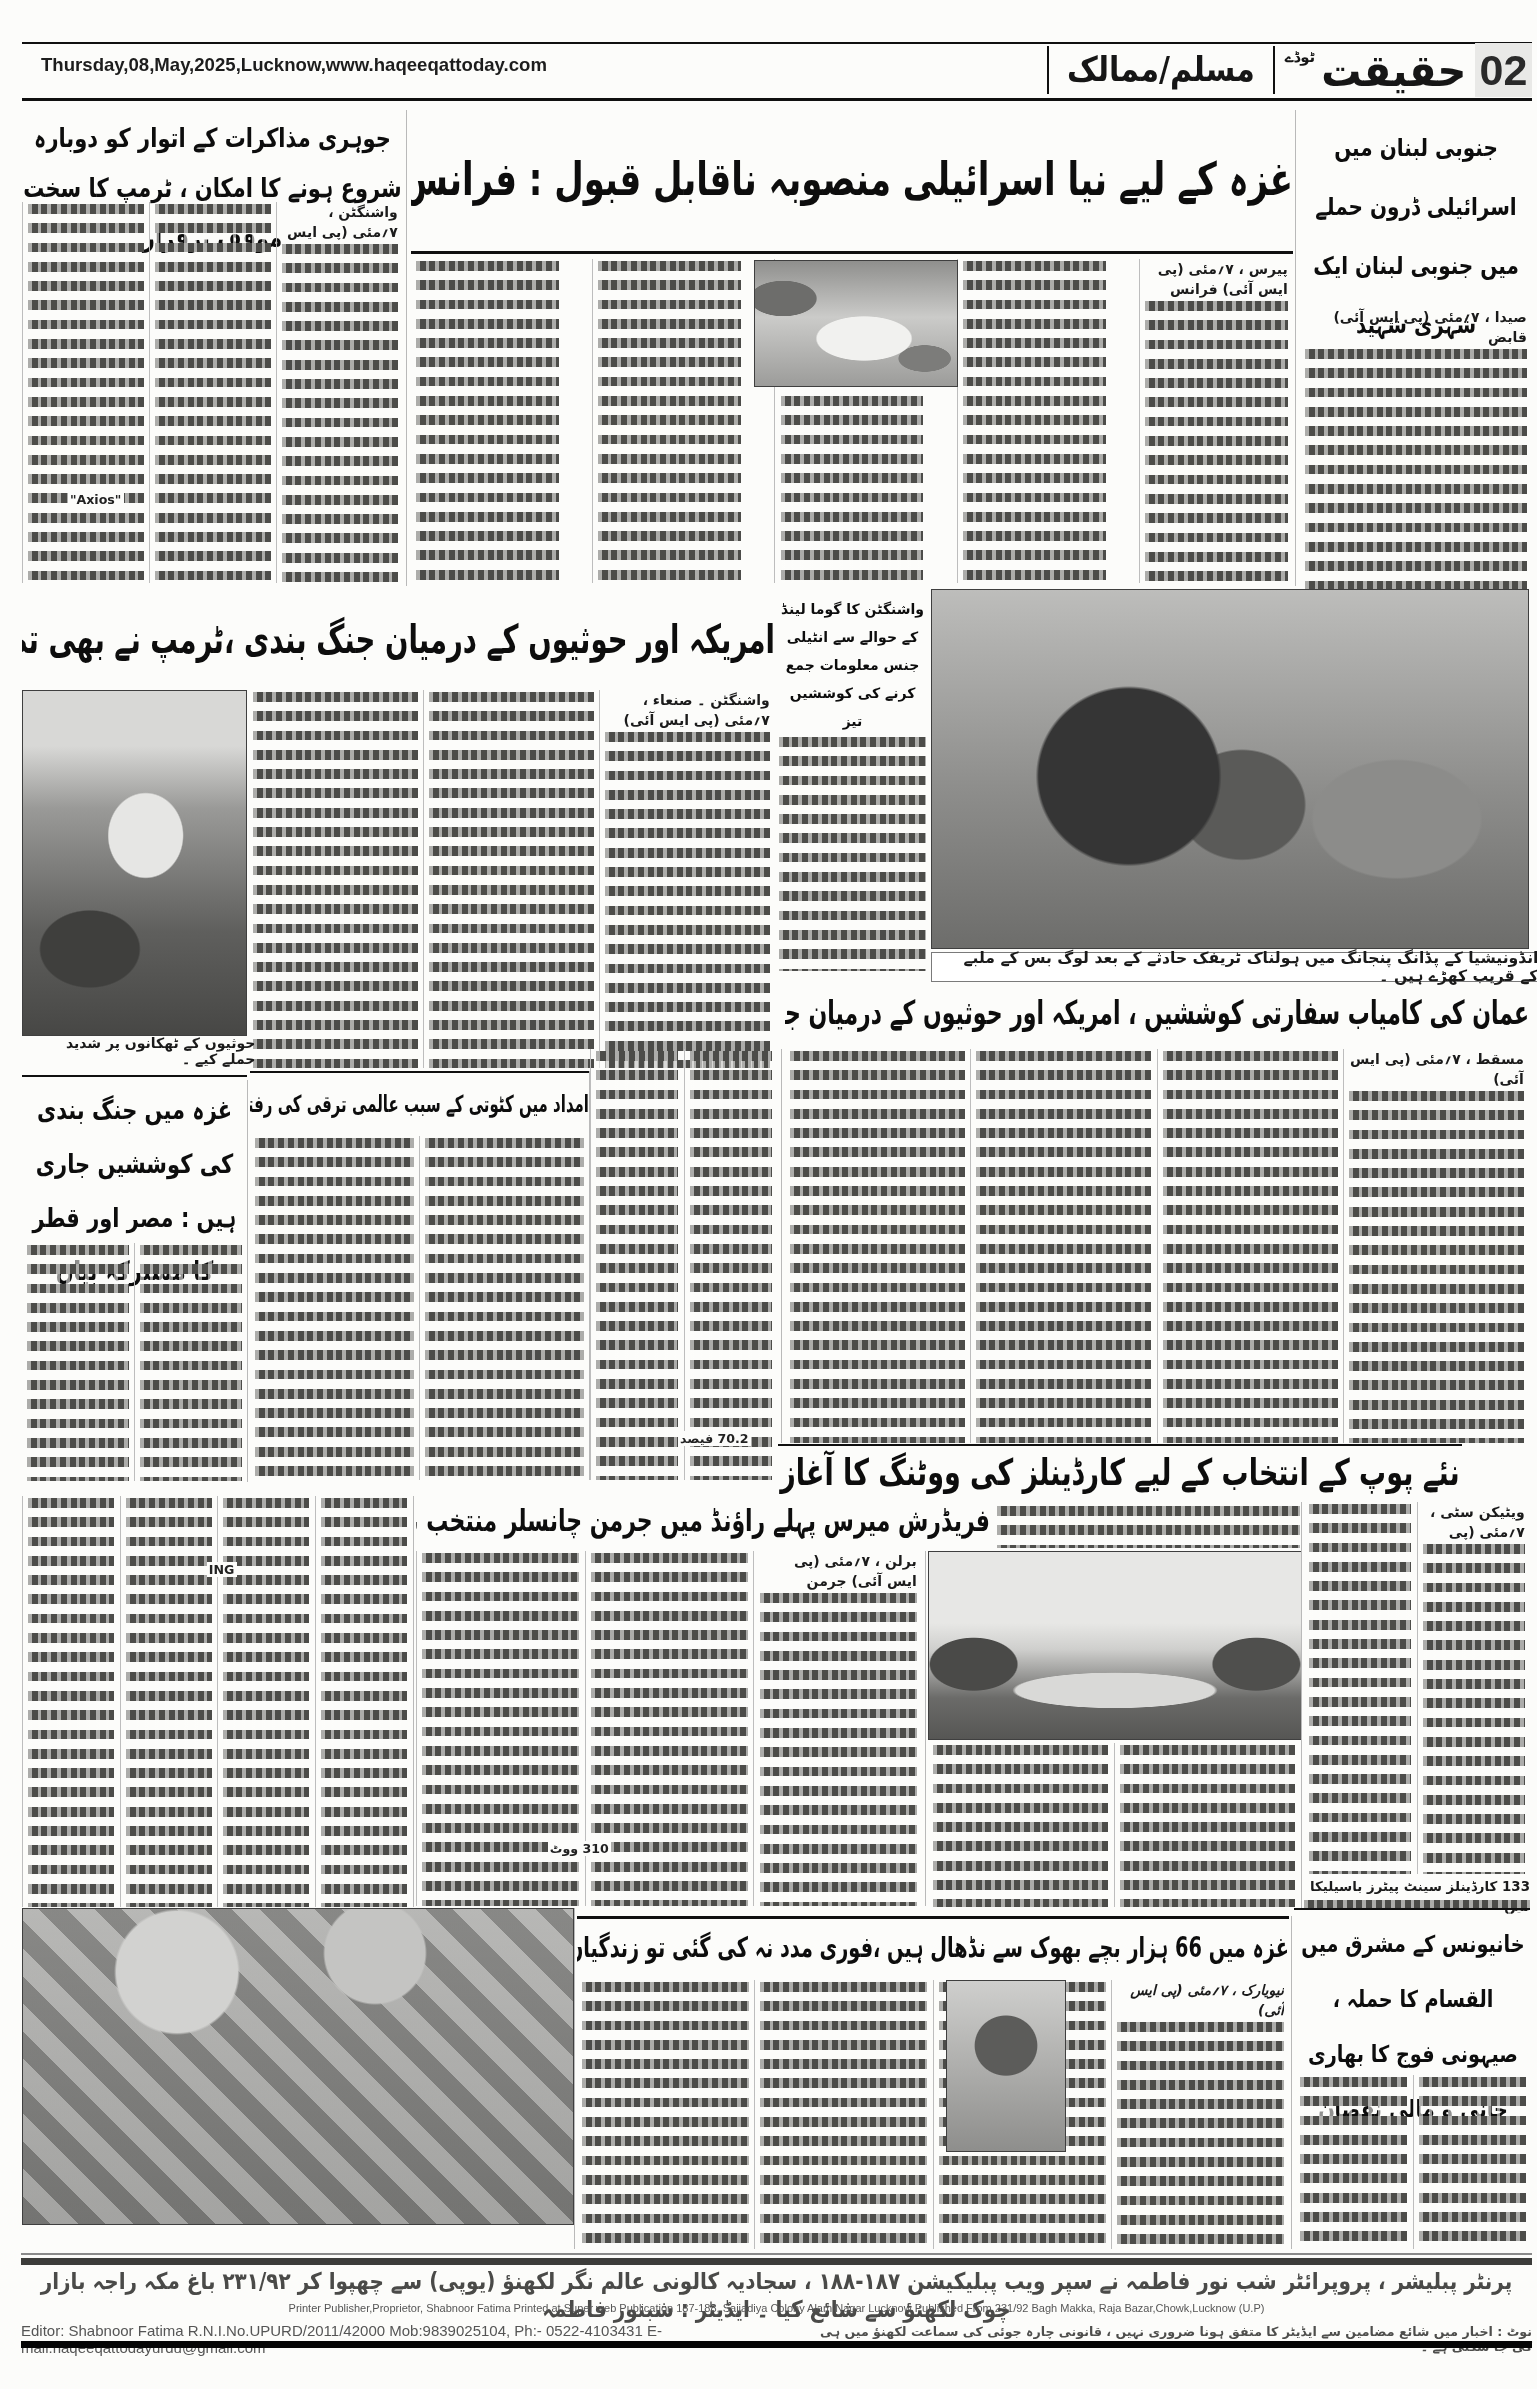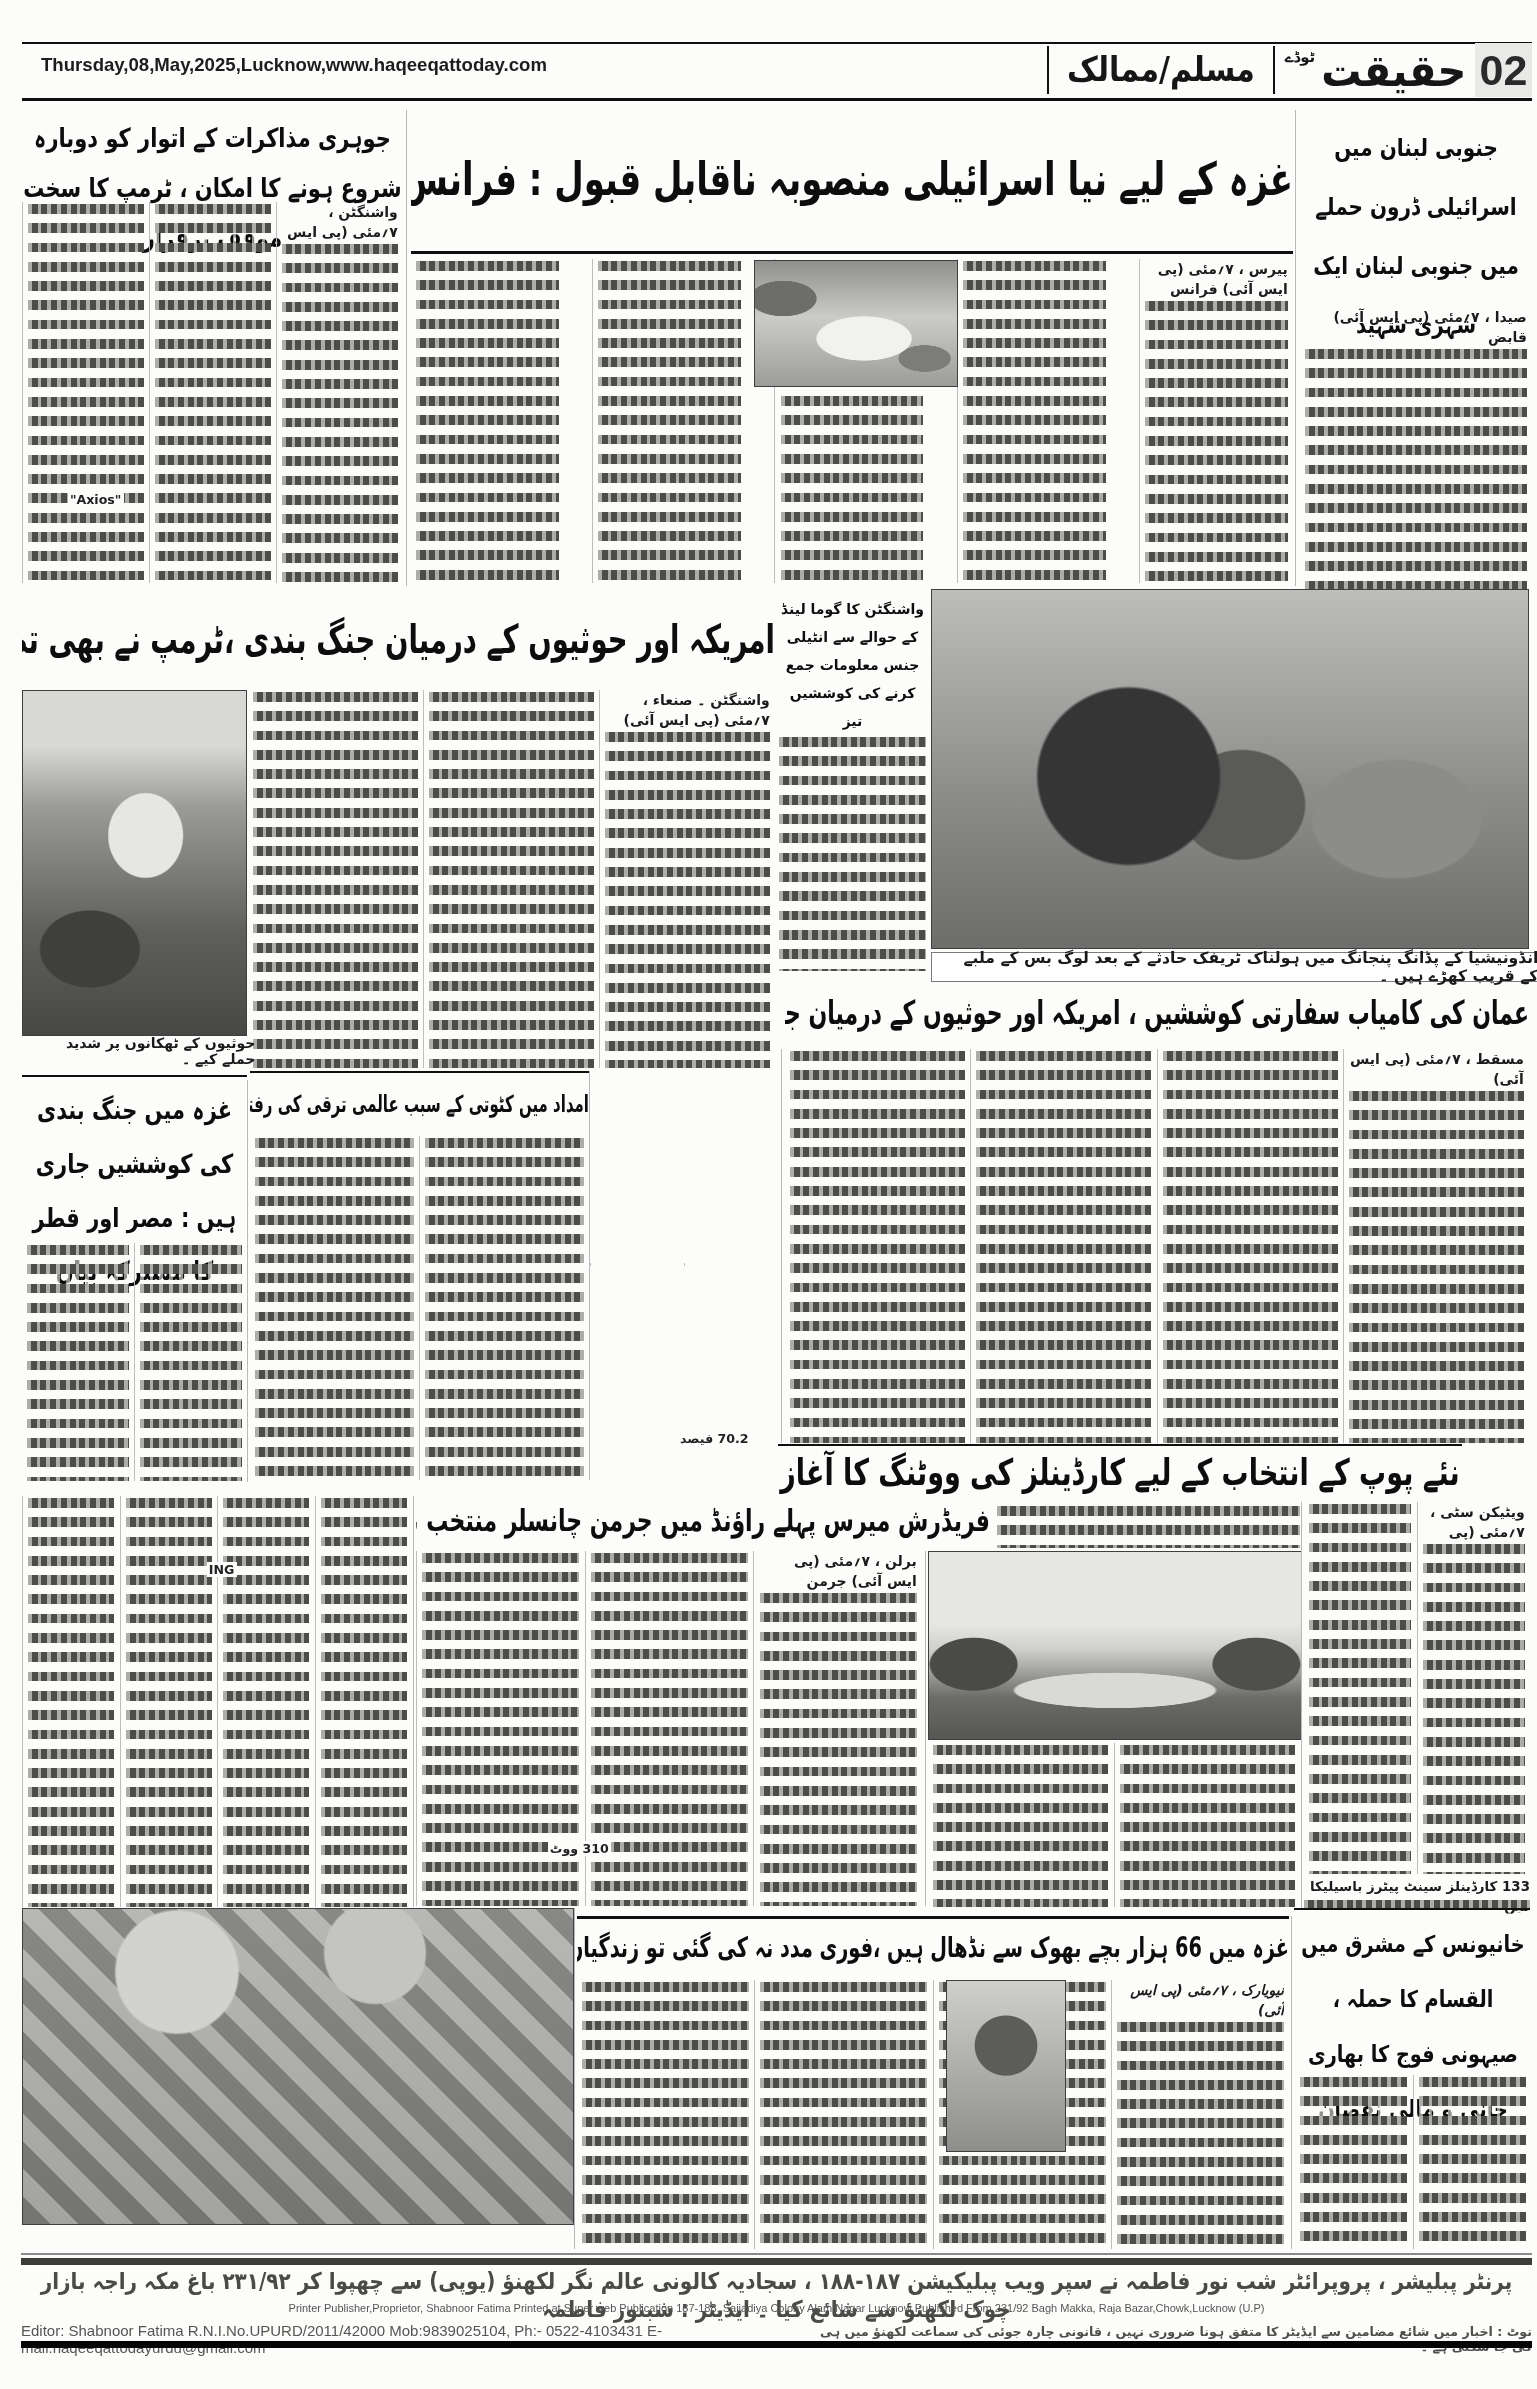--- a/index.html
+++ b/index.html
@@ -184,21 +184,21 @@
       </div>
     <div class="col">
         <div class="tx"></div>
       </div>
     <div class="col">
         <div class="tx"></div>
       </div>
   </div>
 
   <div class="vrule" style="left:589px;top:1071px;height:409px;"></div>
-  <div class="body" style="left:590px;top:1049px;width:187px;height:431px;align-items:center;">
+  <div class="body" style="left:590px;top:1049px;width:187px;height:431px;">
     <div class="col">
         <div class="tx"></div>
       </div>
     <div class="col">
         <div class="tx"></div>
       </div>
     <span class="frag" style="right:14%;bottom:8%;">70.2 فیصد</span>
   </div>
 
   <div class="hrule" style="left:22px;top:1075px;width:225px;height:2.2px;"></div>

